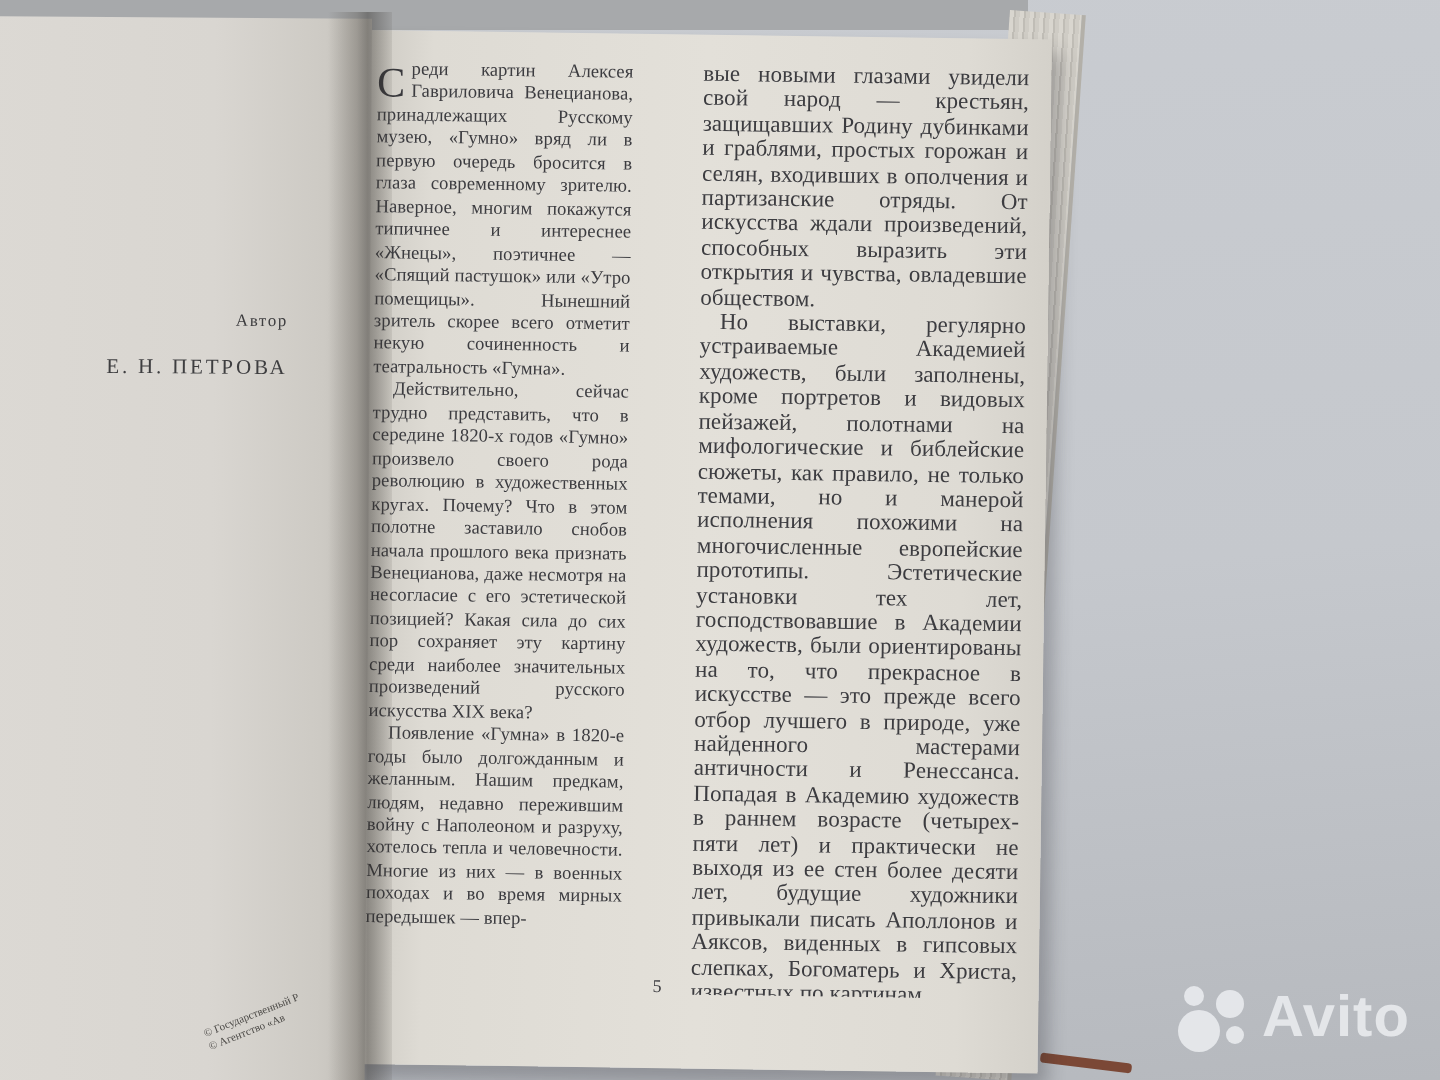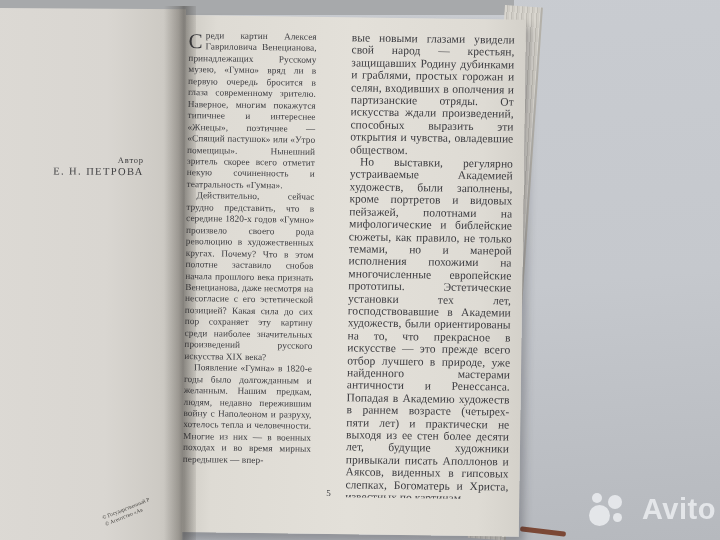--- a/index.html
+++ b/index.html
@@ -22,21 +22,21 @@
               box-shadow:5px 7px 9px rgba(40,40,45,0.28);}
   .left-page{position:absolute;left:-10px;top:8px;width:196px;height:540px;
              transform:rotate(0.4deg);transform-origin:top left;
              background:linear-gradient(90deg,#dcd9d4 0%,#d9d6d1 60%,#cdcac4 88%,#bfbcb6 100%);}
   .gutter-shadow{position:absolute;left:164px;top:6px;width:32px;height:534px;
              background:linear-gradient(90deg,rgba(70,65,58,0) 0%,rgba(70,65,58,0.30) 45%,rgba(45,42,38,0.42) 62%,rgba(70,65,58,0.10) 100%);
              pointer-events:none;}
   
   .author-block{position:absolute;left:35px;top:146px;width:120px;text-align:right;color:#3e3e40;}
   .author-label{font-size:8.5px;letter-spacing:0.8px;}
-  .author-name{font-size:10.5px;letter-spacing:1.4px;margin-top:1px;}
+  .author-name{font-size:10.5px;letter-spacing:1.4px;margin-top:14px;}
   .copyright{position:absolute;left:120px;top:505px;transform:rotate(-22deg);
              transform-origin:bottom left;color:#4c4a47;font-size:5.5px;
              line-height:7px;white-space:nowrap;}
   
   .col{position:absolute;color:#3c3c40;text-align:justify;overflow:hidden;}
   .col p{margin:0;}
   .col p + p{text-indent:10px;}
   .col1{left:6px;top:15px;width:128px;height:465px;
         font-size:9.3px;line-height:11.45px;letter-spacing:0.05px;}
   .col2{left:169px;top:14px;width:163px;height:466px;
@@ -46,21 +46,21 @@
   
   .watermark{position:absolute;left:588px;top:489px;display:flex;align-items:center;
              opacity:0.82;}
   .wm-logo{position:relative;width:40px;height:40px;}
   .wm-c{position:absolute;border-radius:50%;background:#eef0f3;}
   .wm-c1{left:1px;top:16px;width:21px;height:21px;}   
   .wm-c2{left:4px;top:4px;width:10px;height:10px;}    
   .wm-c3{left:20px;top:6px;width:14px;height:14px;}   
   .wm-c4{left:25px;top:24px;width:9px;height:9px;}    
   .wm-text{font-family:"Liberation Sans","DejaVu Sans",sans-serif;font-weight:bold;
-           font-size:29px;color:#eef0f3;letter-spacing:0.5px;margin-left:14px;}
+           font-size:29px;color:#eef0f3;letter-spacing:0.5px;margin-left:3px;}
 </style>
 </head>
 <body>
 
 <div class="scene">
 
   <div class="top-band"></div>
 
   <div class="fore-edge"></div>
   <div class="cover-edge"></div>

